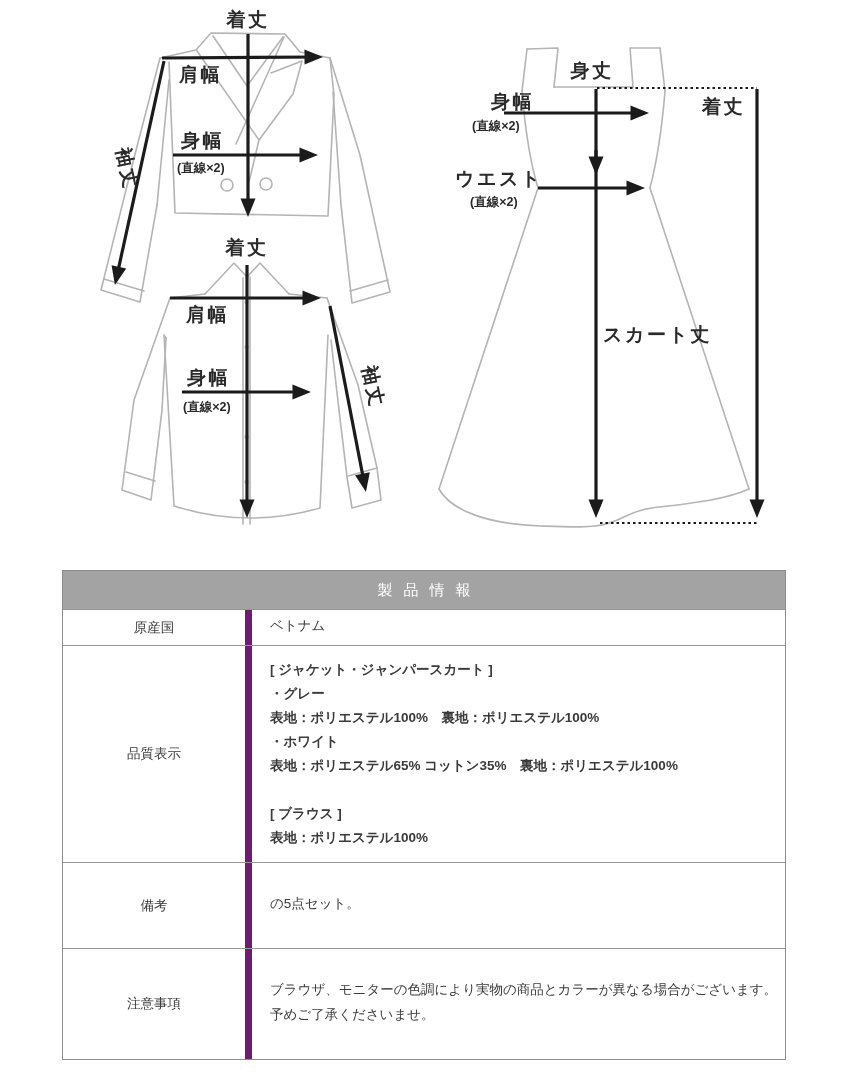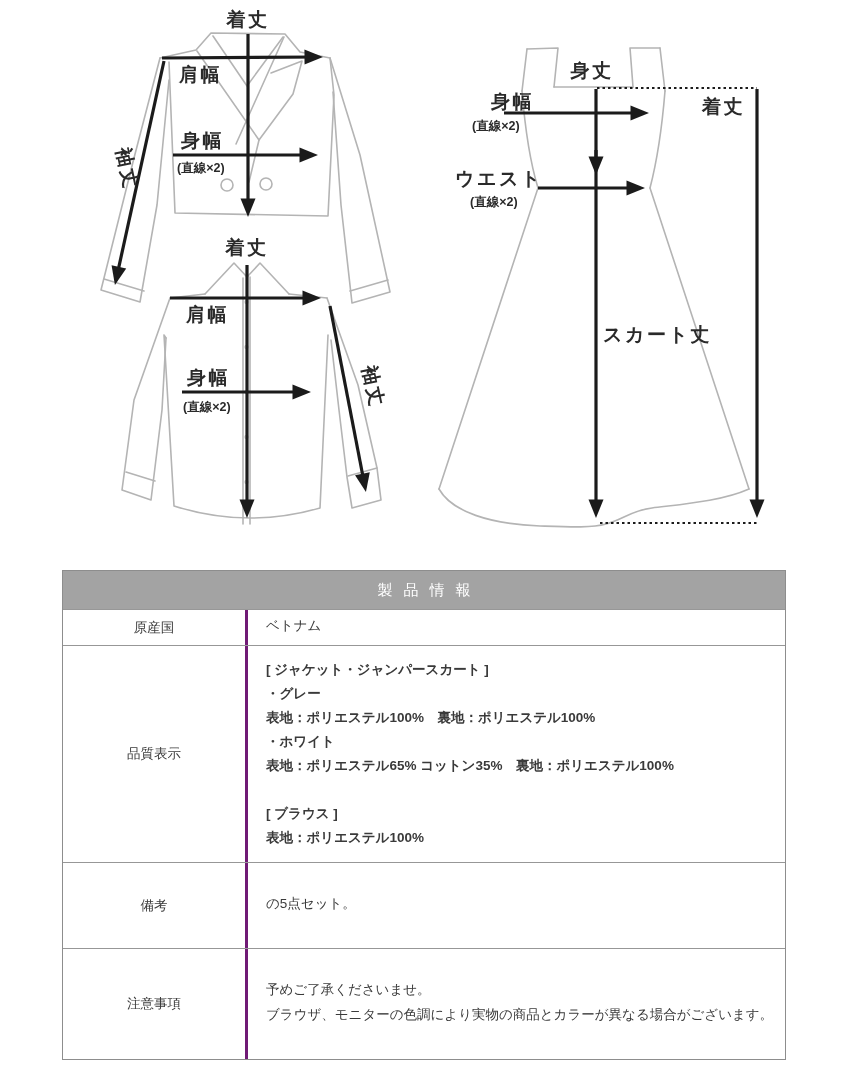--- a/index.html
+++ b/index.html
@@ -23,21 +23,21 @@
     color:#3a3a3a;font-size:13.5px;
   }
   .pt-header{
     height:38px;background:#a3a3a3;color:#ffffff;
     display:flex;align-items:center;justify-content:center;
     font-size:15px;letter-spacing:11px;padding-left:11px;font-weight:500;
   }
   .pt-row{display:flex;border-top:1px solid #979797;}
   .pt-label{
     width:182px;flex:none;display:flex;align-items:center;justify-content:center;
-    border-right:3px solid #701a75;text-align:center;
+    border-right:7px solid #701a75;text-align:center;
   }
   .pt-value{
     flex:1;display:flex;flex-direction:column;justify-content:center;
     padding:6px 12px 10px 18px;
   }
   .pt-line{line-height:24px;min-height:24px;white-space:pre;}
   .row-origin{height:35px;}
   .row-quality{height:216px;}
   .row-quality .pt-value{padding-top:12px;padding-bottom:12px;font-weight:bold;}
   .row-remarks{height:85px;}
@@ -169,17 +169,17 @@
   <div class="pt-row row-remarks">
     <div class="pt-label">備考</div>
     <div class="pt-value">
       <div class="pt-line">の5点セット。</div>
     </div>
   </div>
 
   <div class="pt-row row-notes">
     <div class="pt-label">注意事項</div>
     <div class="pt-value">
+      <div class="pt-line">ブラウザ、モニターの色調により実物の商品とカラーが異なる場合がございます。</div>
       <div class="pt-line">予めご了承くださいませ。</div>
-      <div class="pt-line">ブラウザ、モニターの色調により実物の商品とカラーが異なる場合がございます。</div>
     </div>
   </div>
 </div>
 
 </body></html>

